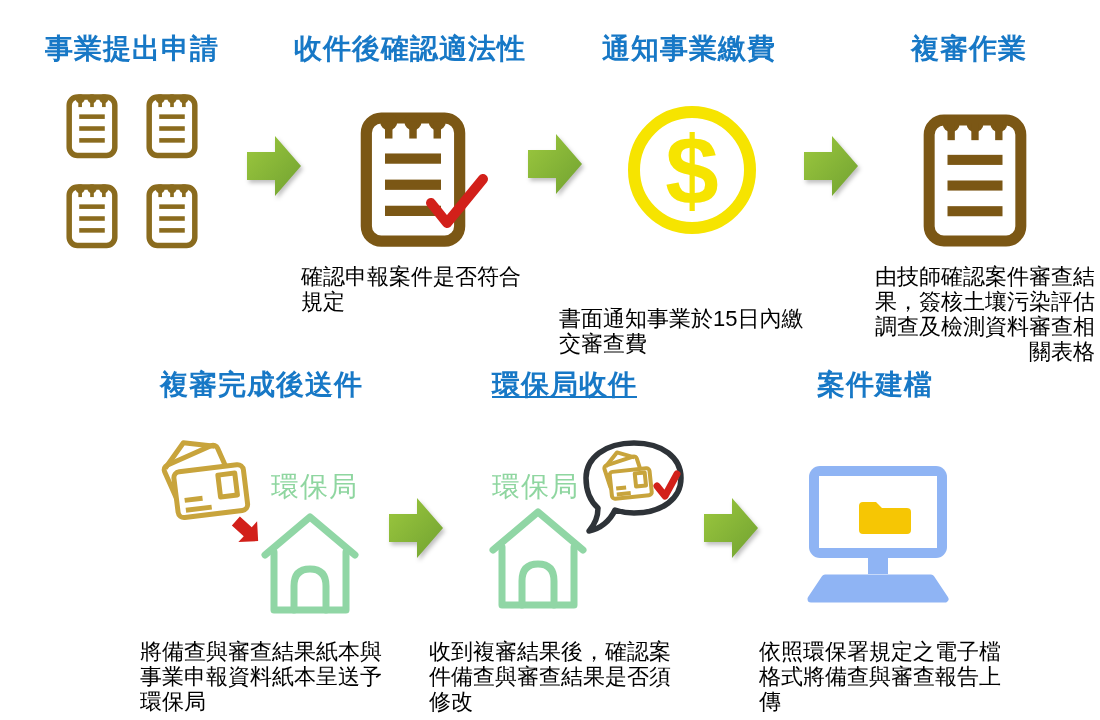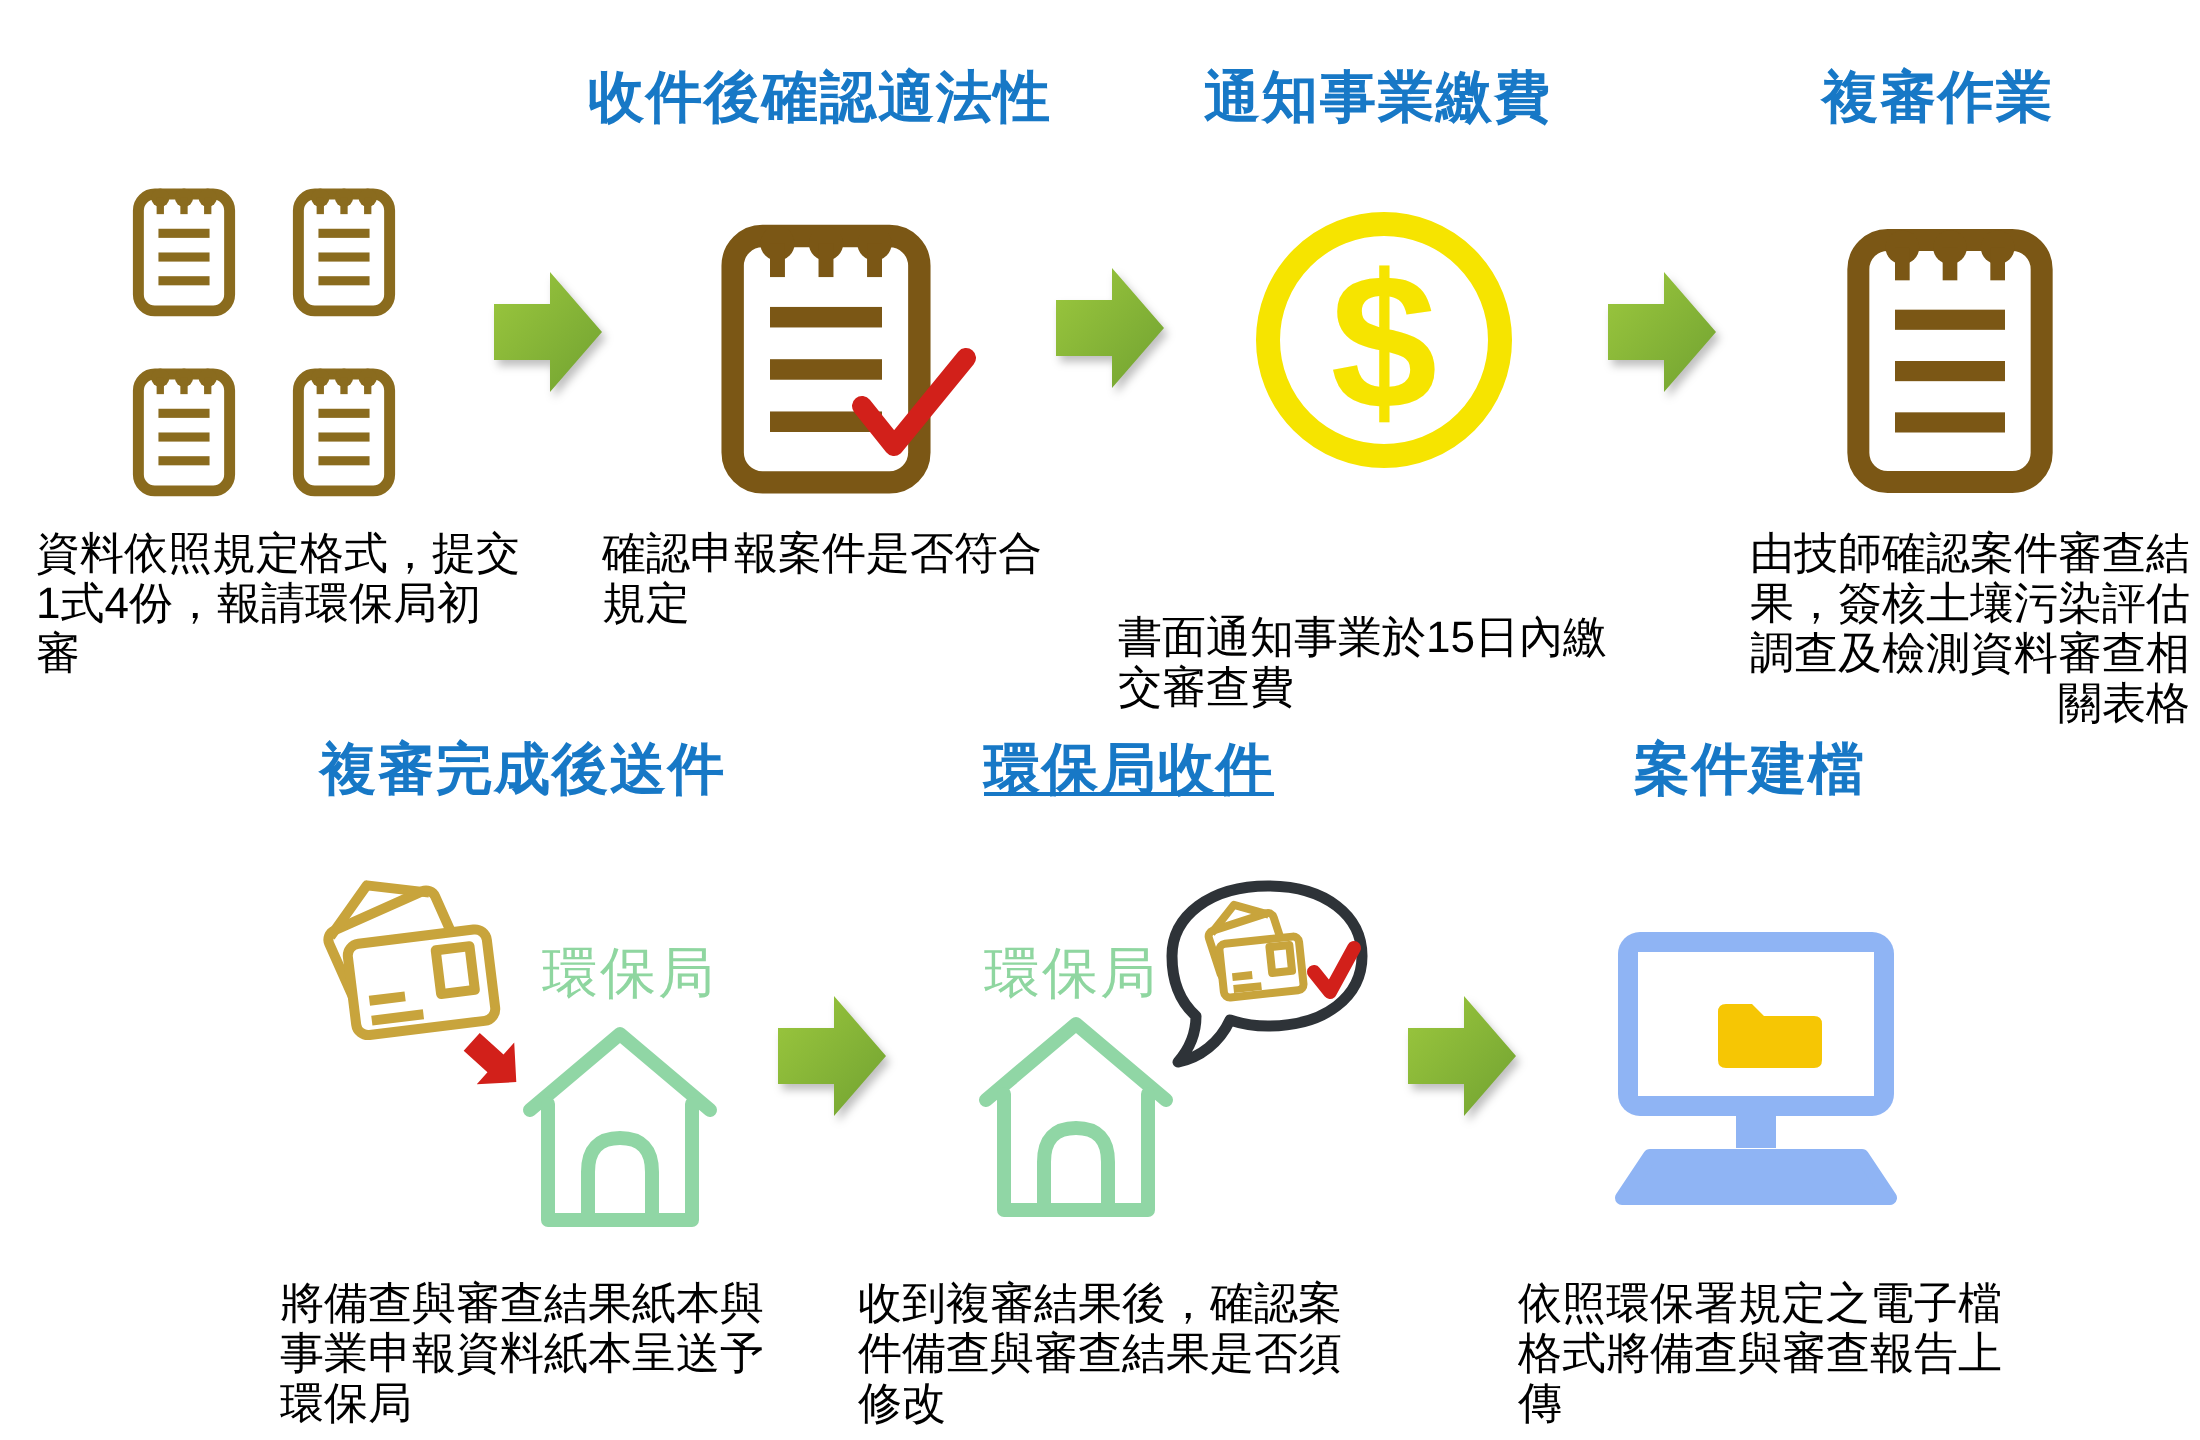--- a/index.html
+++ b/index.html
@@ -24,20 +24,21 @@
     position:absolute;display:grid;grid-template-columns:56px 56px;
     grid-template-rows:73px 73px;column-gap:24px;row-gap:17px;
   }
   svg{display:block;}
 </style>
 </head>
 <body>
 
 <div id="stage">
 
+  <div class="title" style="left:45px;top:30px;">事業提出申請</div>
   <div class="title" style="left:294px;top:30px;">收件後確認適法性</div>
   <div class="title" style="left:911px;top:30px;">複審作業</div>
   <div class="title" style="left:602px;top:30px;">通知事業繳費</div>
 
   <div class="pad-grid" style="left:64px;top:87px;">
     <svg width="56" height="73" viewBox="0 0 60 80">
       <rect x="5" y="11" width="50" height="64" rx="9" fill="#fff" stroke="#8A6B1E" stroke-width="6"></rect>
       <g fill="#8A6B1E">
         <circle cx="17" cy="13" r="5"></circle>
           <rect x="15" y="13" width="4" height="9"></rect>
@@ -145,21 +146,20 @@
       <circle cx="30" cy="12" r="4.6"></circle>
         <rect x="28" y="12" width="4" height="9"></rect>
       <circle cx="43" cy="12" r="4.6"></circle>
         <rect x="41" y="12" width="4" height="9"></rect>
       <rect x="15" y="29" width="30" height="5.5"></rect>
       <rect x="15" y="43" width="30" height="5.5"></rect>
       <rect x="15" y="57" width="30" height="5.5"></rect>
     </g>
   </svg>
 
-  <div class="caption" style="left:18px;top:264px;width:242px;">資料依照規定格式，提交1式4份，報請環保局初審</div>
   <div class="caption" style="left:301px;top:264px;width:240px;">確認申報案件是否符合規定</div>
   <div class="caption" style="left:559px;top:264px;width:245px;margin-top:42px;">書面通知事業於15日內繳交審查費</div>
   <div class="caption" style="left:863px;top:264px;width:232px;text-align:right;">由技師確認案件審查結果，簽核土壤污染評估調查及檢測資料審查相關表格</div>
 
   <div class="title" style="left:160px;top:366px;">複審完成後送件</div>
   <div class="title" style="left:492px;top:366px;text-decoration:underline;">環保局收件</div>
   <div class="title" style="left:817px;top:366px;">案件建檔</div>
 
   <svg class="icon" style="left:160px;top:437px;" width="94" height="84" viewBox="0 0 94 84">
     <g fill="none" stroke="#C8A43C" stroke-width="5" stroke-linejoin="round">

